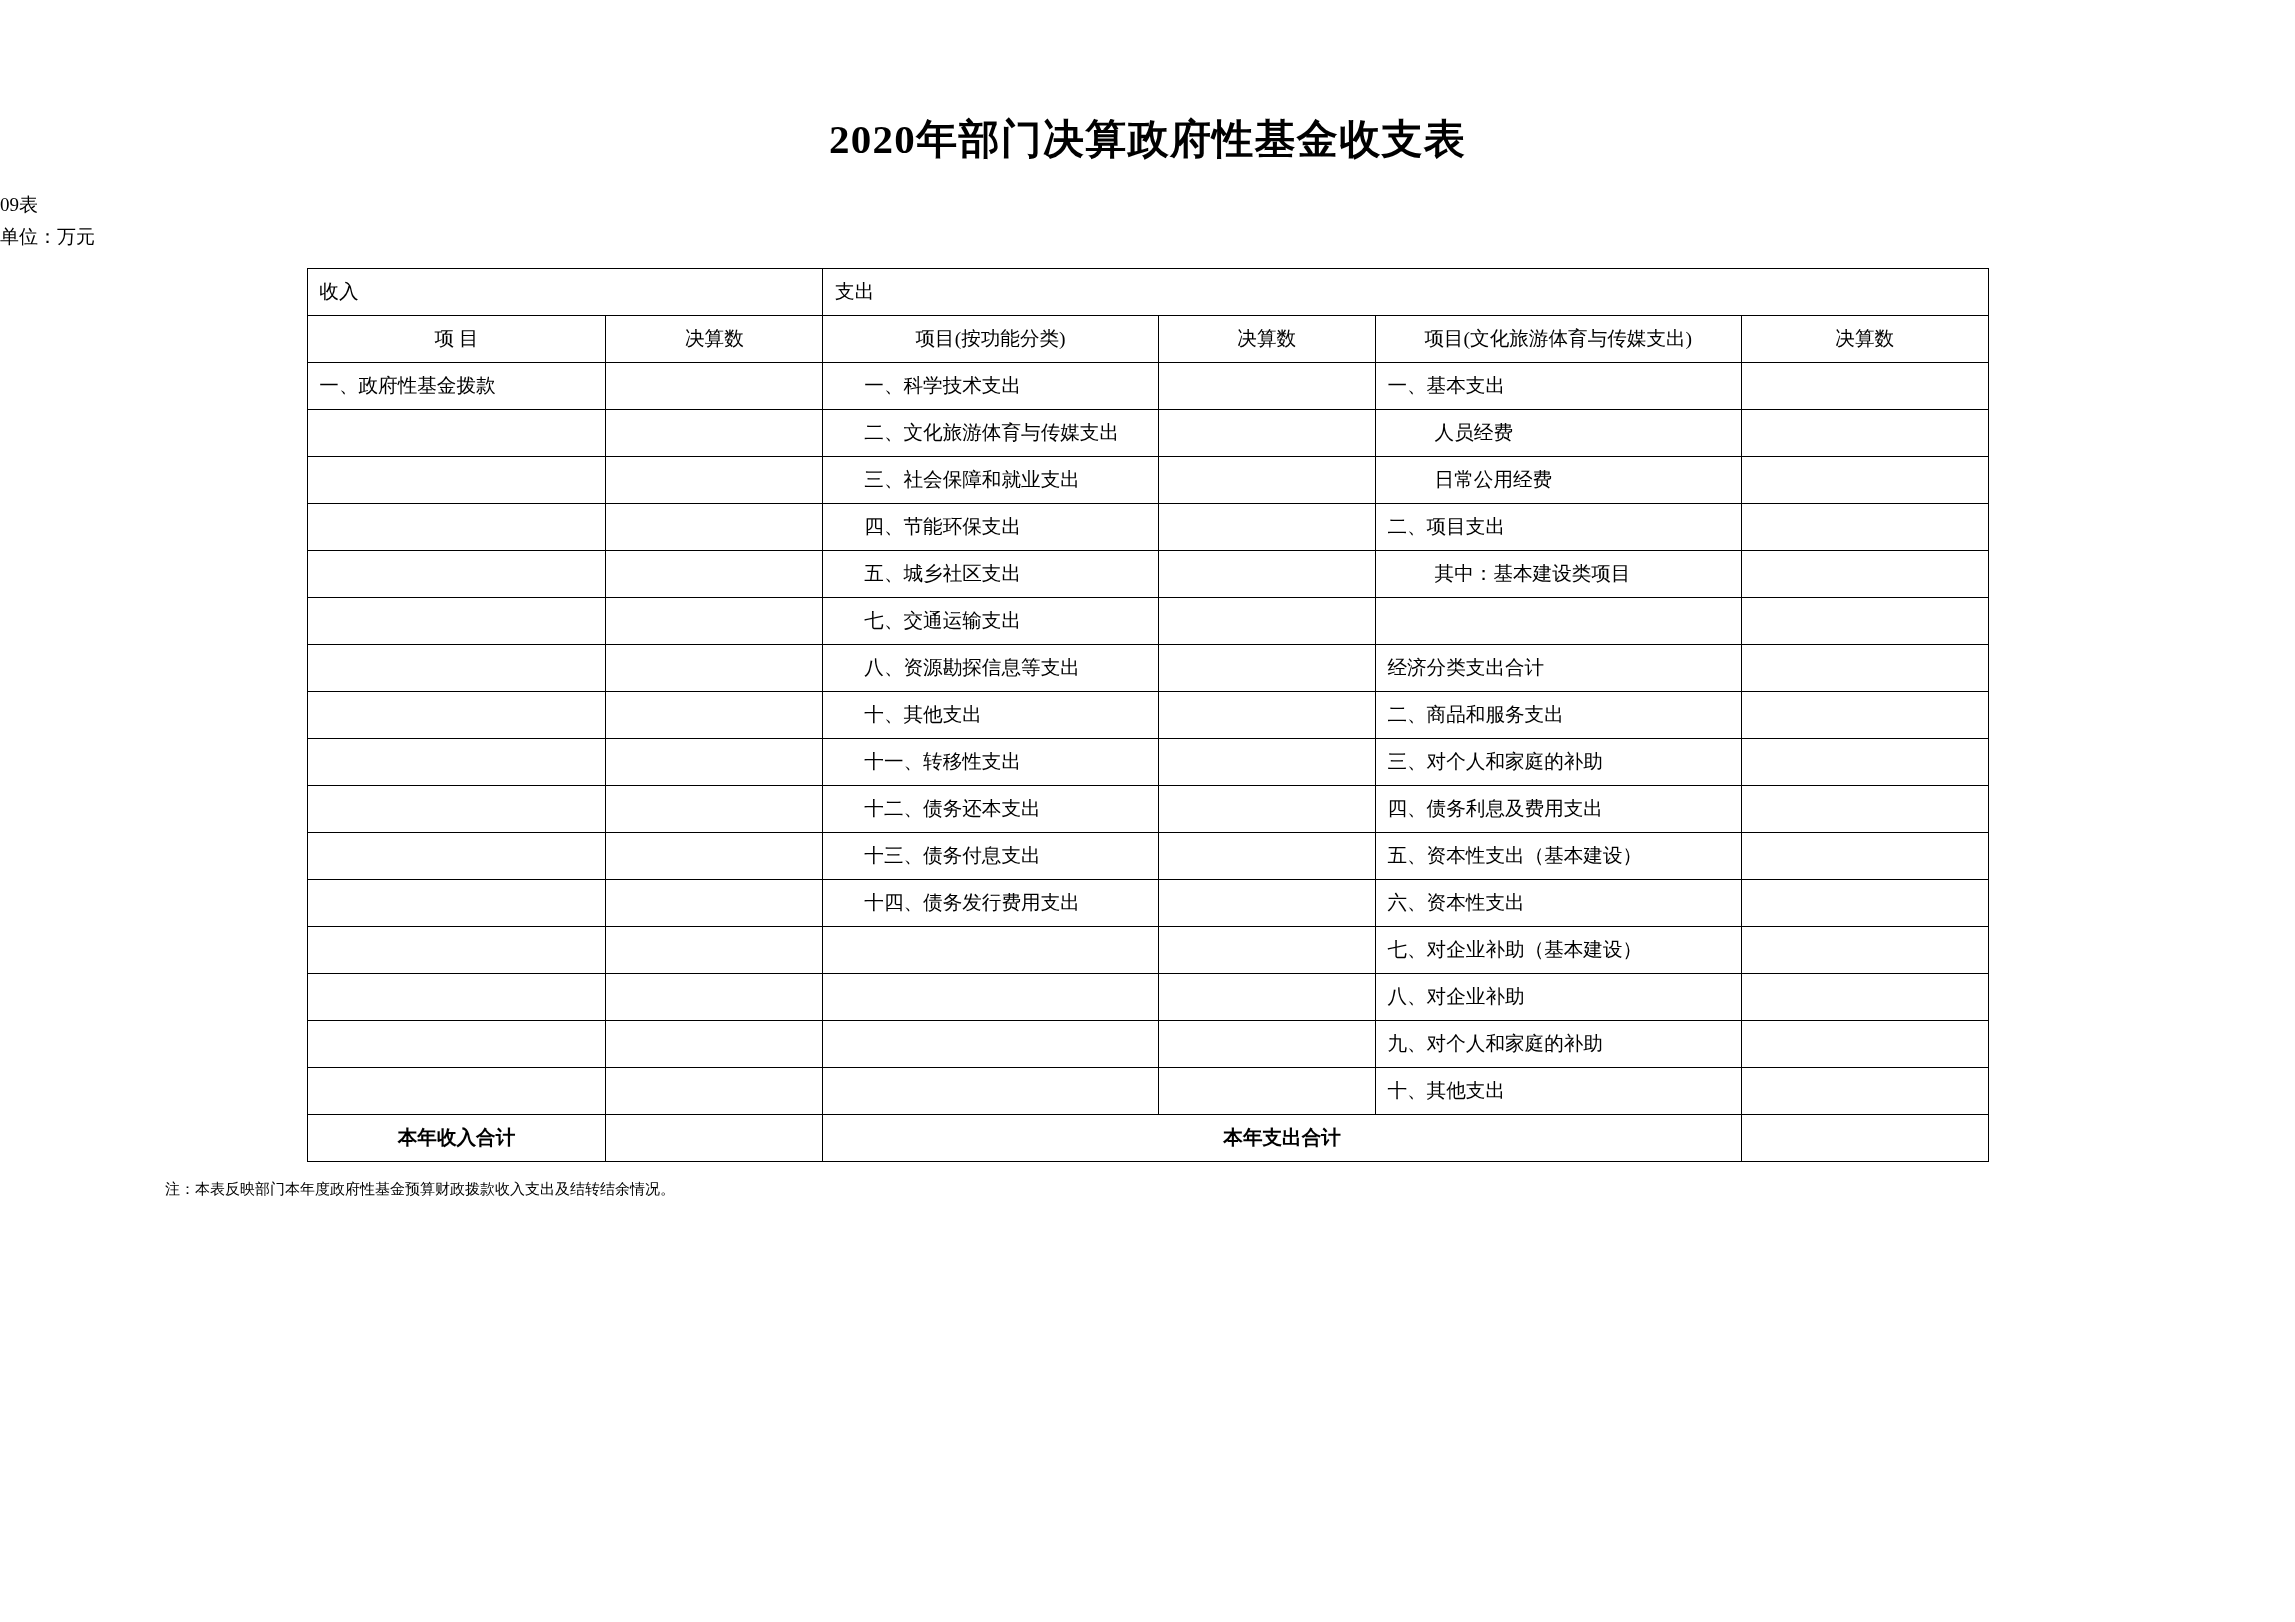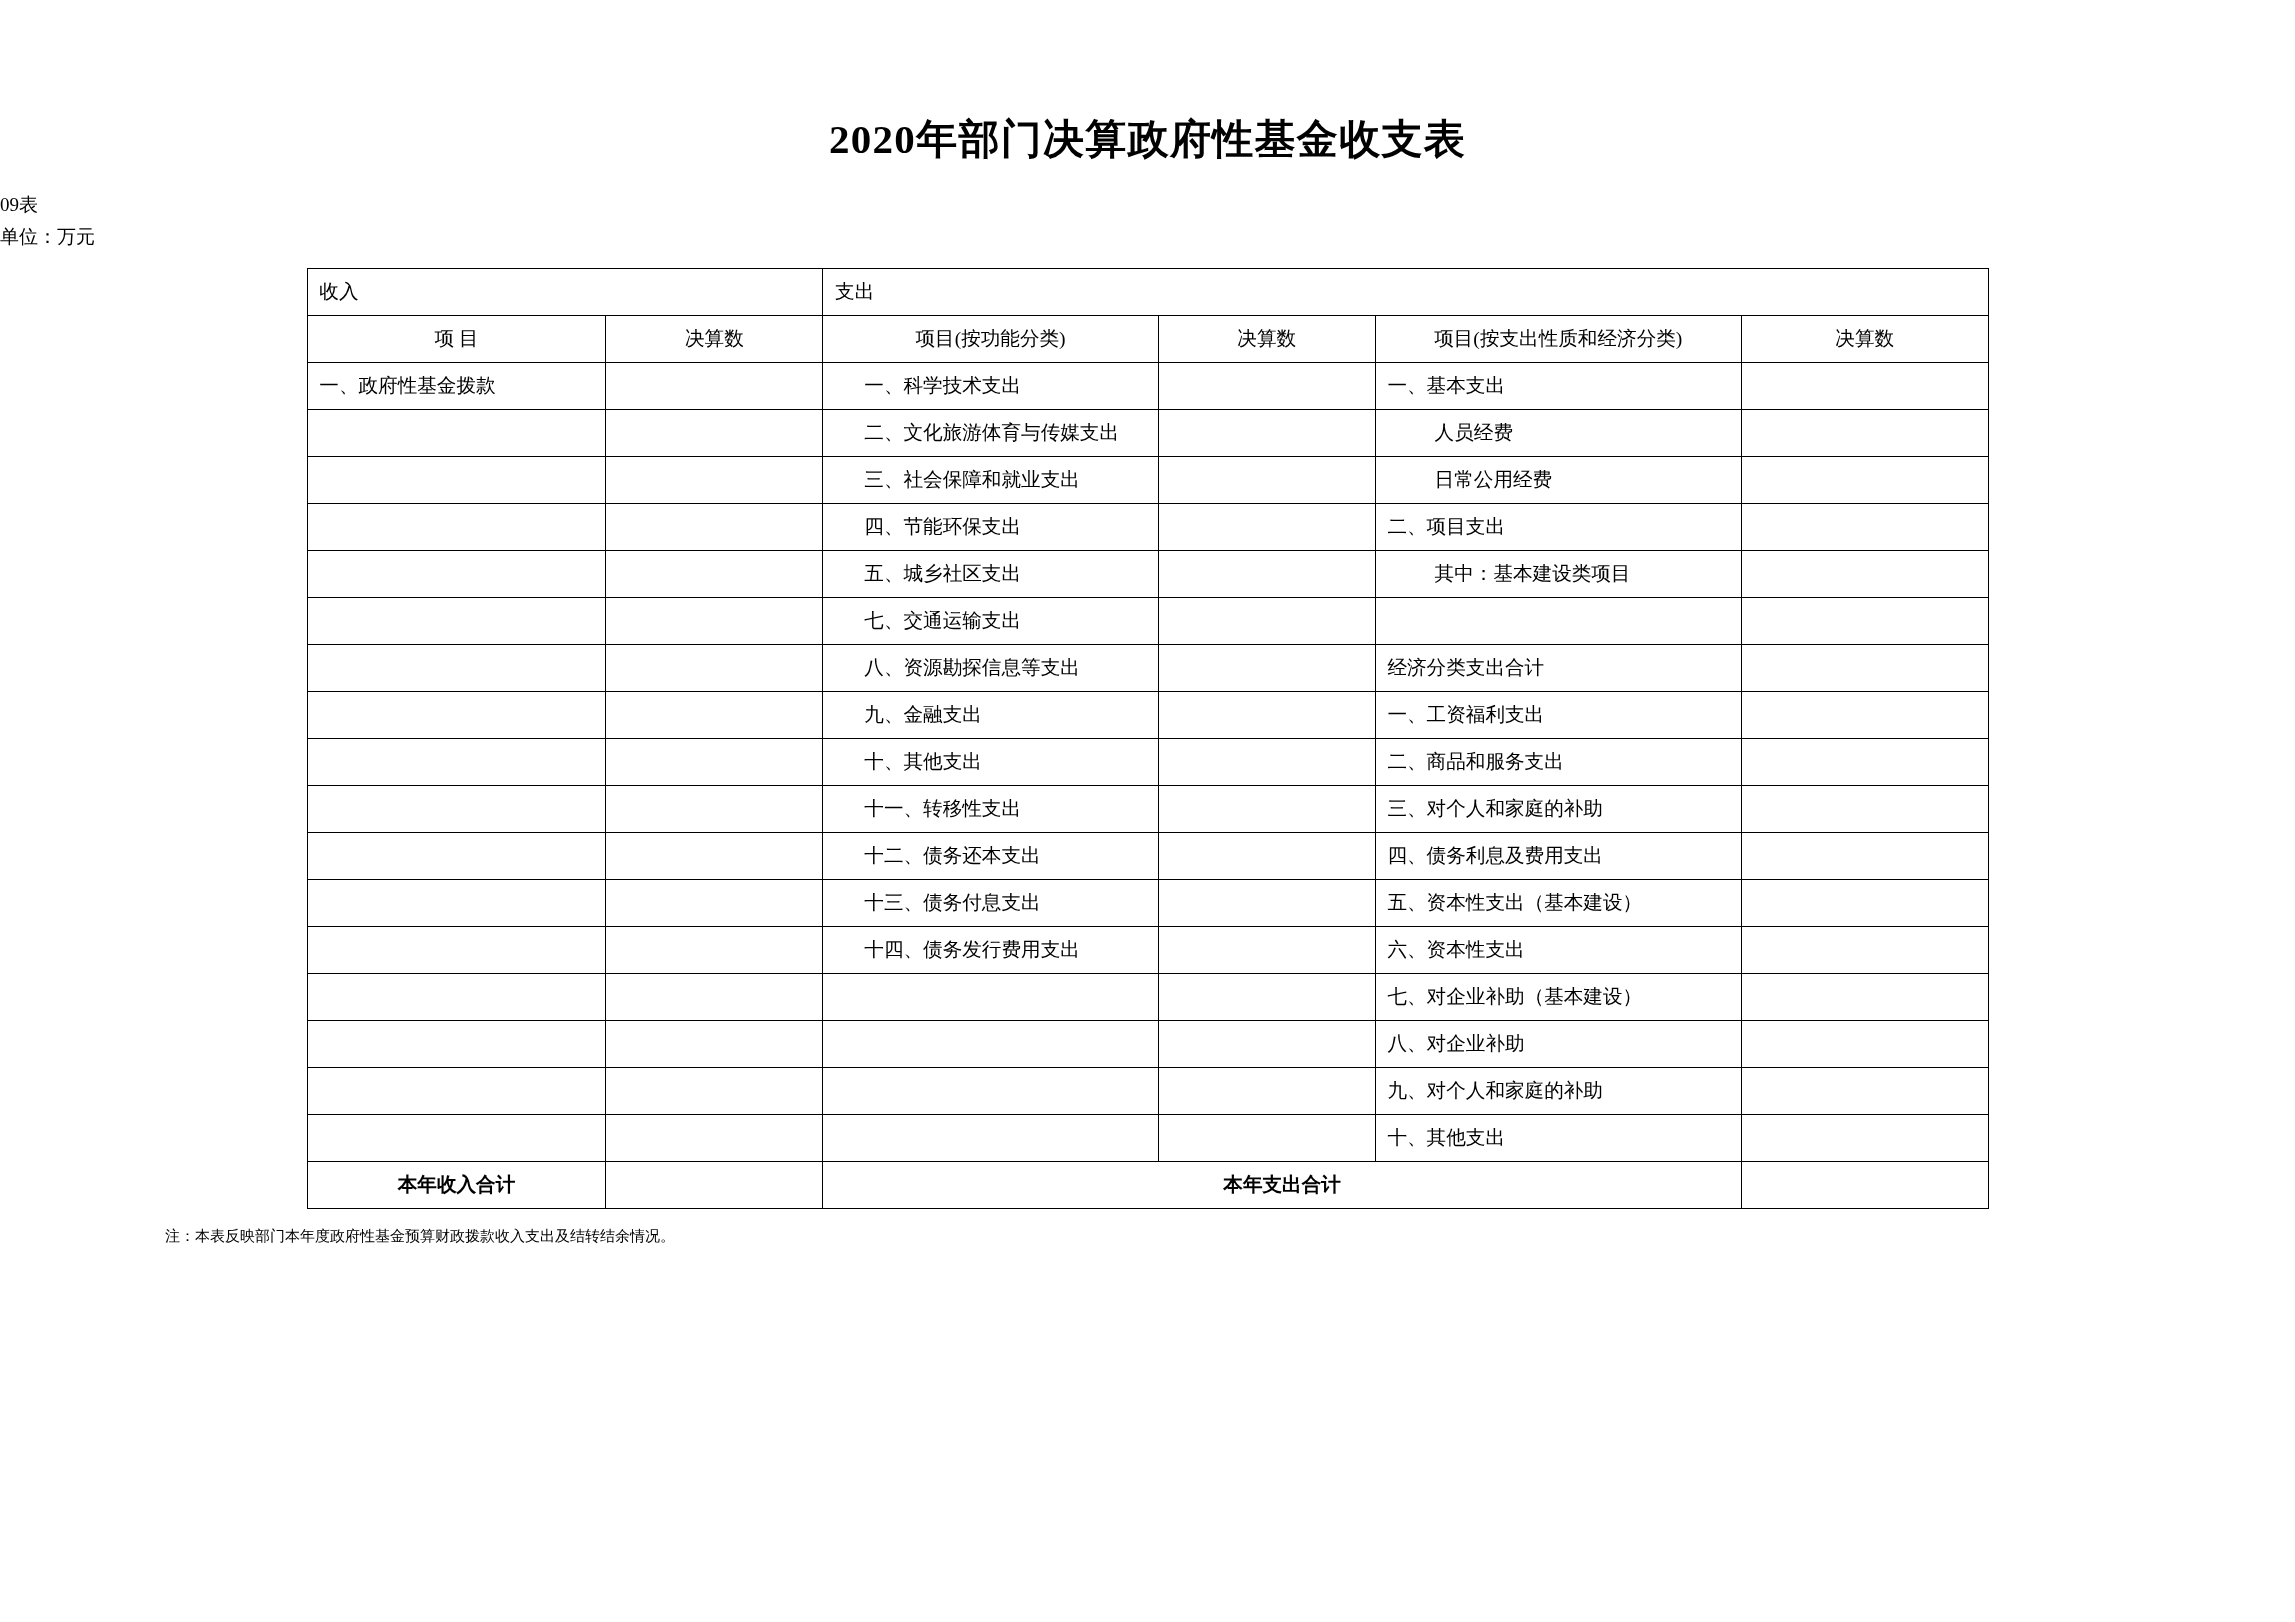--- a/index.html
+++ b/index.html
@@ -114,21 +114,21 @@
     <tbody id="table-body">
       <tr>
         <td class="grouphead" colspan="2">收入</td>
         <td class="grouphead" colspan="4">支出</td>
       </tr>
       <tr>
         <td class="colhead">项        目</td>
         <td class="colhead">决算数</td>
         <td class="colhead">项目(按功能分类)</td>
         <td class="colhead">决算数</td>
-        <td class="colhead">项目(按支出性质和经济分类)</td>
+        <td class="colhead">项目(文化旅游体育与传媒支出)</td>
         <td class="colhead">决算数</td>
       </tr>
 
       <tr>
           <td class="item">一、政府性基金拨款</td>
           <td class="blank"></td>
           <td class="item indent1">一、科学技术支出</td>
           <td class="blank"></td>
           <td class="item">一、基本支出</td>
           <td class="blank"></td>
@@ -172,28 +172,20 @@
           <td class="blank"></td>
           <td class="item"></td>
           <td class="blank"></td>
         </tr>
         <tr>
           <td class="item"></td>
           <td class="blank"></td>
           <td class="item indent1">八、资源勘探信息等支出</td>
           <td class="blank"></td>
           <td class="item">经济分类支出合计</td>
-          <td class="blank"></td>
-        </tr>
-        <tr>
-          <td class="item"></td>
-          <td class="blank"></td>
-          <td class="item indent1">九、金融支出</td>
-          <td class="blank"></td>
-          <td class="item">一、工资福利支出</td>
           <td class="blank"></td>
         </tr>
         <tr>
           <td class="item"></td>
           <td class="blank"></td>
           <td class="item indent1">十、其他支出</td>
           <td class="blank"></td>
           <td class="item">二、商品和服务支出</td>
           <td class="blank"></td>
         </tr>

